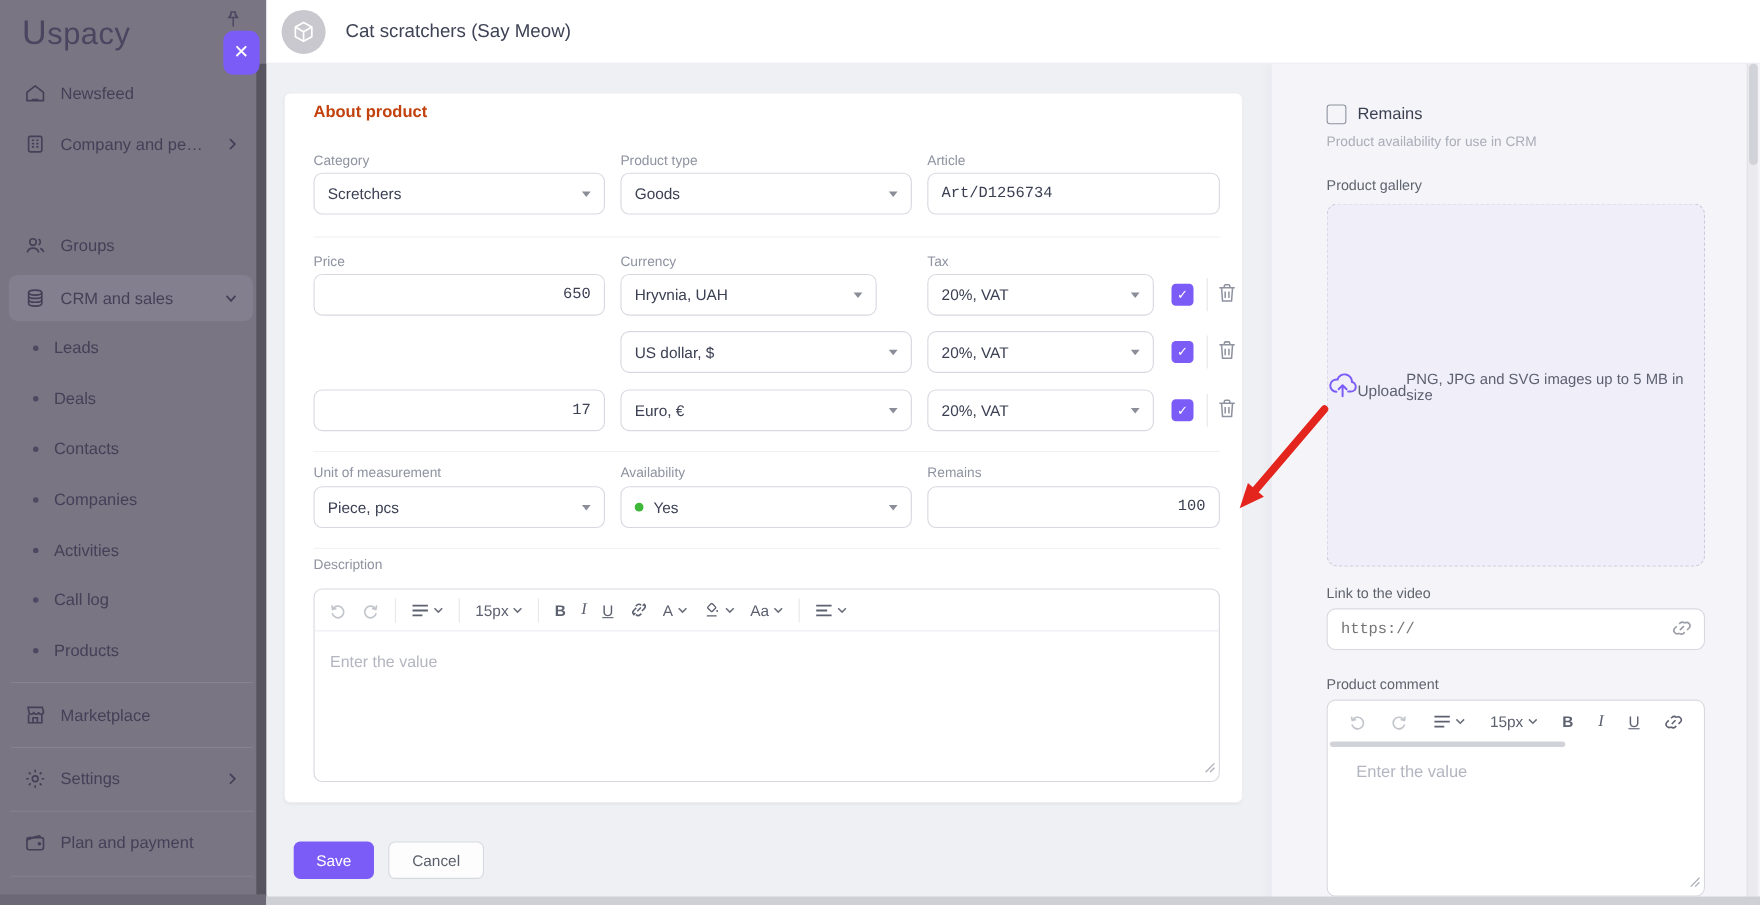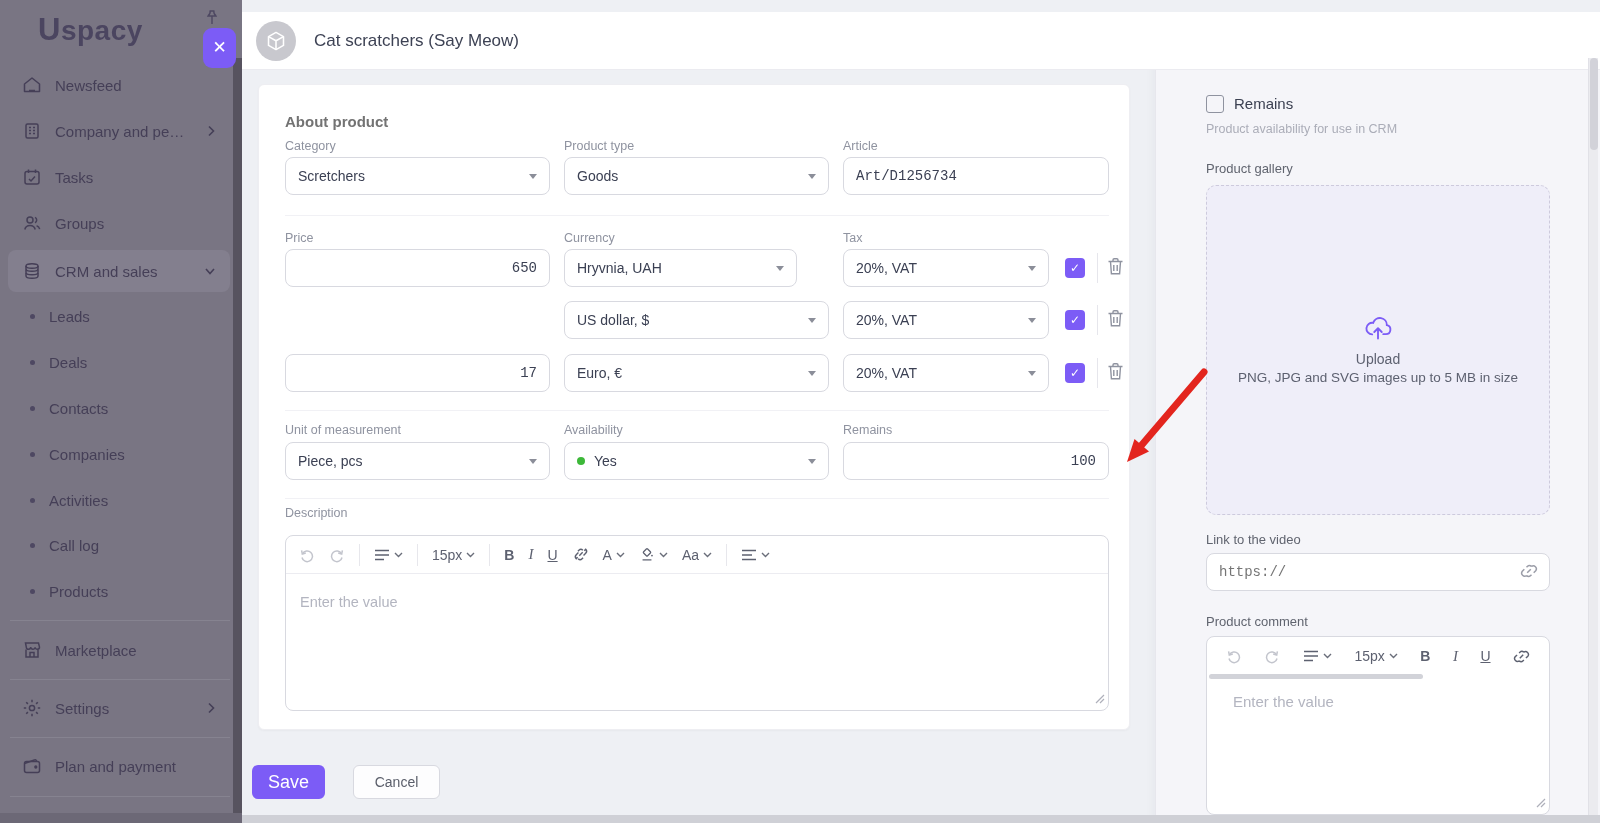--- a/index.html
+++ b/index.html
@@ -2,43 +2,43 @@
 <html><head>
 <meta charset="utf-8">
 <style>
   * { margin:0; padding:0; box-sizing:border-box; }
   body { font-family:"Liberation Sans","DejaVu Sans",sans-serif; background:#dfe1e6; }
   .stage { position:relative; width:1600px; height:823px; overflow:hidden; background:#eef0f4; }
 
   
   .sidebar { position:absolute; left:0; top:0; width:242px; height:823px; background:#797583; z-index:5; }
   .sb-edge { position:absolute; right:0; top:58px; bottom:0; width:9px; background:#57535f; }
-  .sb-logo { position:absolute; left:20px; top:12px; font-size:28px; font-weight:bold; color:#4b4560; letter-spacing:.5px;margin-left:18px; }
+  .sb-logo { position:absolute; left:20px; top:12px; font-size:28px; font-weight:normal; color:#4b4560; letter-spacing:.5px; }
   .sb-logo .logo-u { font-size:31px; }
   .sb-pin { position:absolute; left:204px; top:9px; }
   .sb-item { position:absolute; left:8px; right:12px; height:38px; display:flex; align-items:center; padding-left:14px; gap:13px; color:#453f57; font-size:15px; border-radius:8px; }
   .sb-item.active { background:#837f8e; }
   .sb-item svg { flex:0 0 auto; }
   .sb-chev { position:absolute; right:14px; }
   .sb-sub { position:absolute; left:8px; right:12px; height:36px; display:flex; align-items:center; padding-left:22px; gap:14px; color:#453f57; font-size:15px; }
   .sb-dot { width:5px; height:5px; border-radius:50%; background:#4e4862; }
   .sb-div { position:absolute; left:10px; width:220px; height:1px; background:#868390; }
   .sb-bottom { position:absolute; left:0; right:0; bottom:0; height:10px; background:#6c6876; }
 
   .close-btn { position:absolute; left:203px; top:28px; width:33px; height:40px; background:#8257f8; border:none; border-radius:9px; color:#fff; font-size:17px; line-height:40px; text-align:center; z-index:8; cursor:pointer; font-family:inherit; }
 
   
-  .header { position:absolute; left:242px; right:0; top:0; height:58px; background:#fff; border-bottom:1px solid #ebebf0; z-index:4;margin-top:12px; }
+  .header { position:absolute; left:242px; right:0; top:0; height:58px; background:#fff; border-bottom:1px solid #ebebf0; z-index:4; }
   .avatar { position:absolute; left:14px; top:9px; width:40px; height:40px; border-radius:50%; background:#c8c8ce; display:flex; align-items:center; justify-content:center; }
   .page-title { position:absolute; left:72px; top:0; line-height:58px; font-size:17px; color:#3d4254; }
 
   
   .content { position:absolute; left:242px; top:58px; width:913px; bottom:0; background:#eef0f4; }
   .card { position:absolute; left:258px; top:84px; width:872px; height:646px; background:#fff; border:1px solid #eeeef2; border-radius:6px; box-shadow:0 1px 2px rgba(40,40,60,.04); z-index:2; }
-  .sec-title { position:absolute; left:26px; top:28px; font-size:15px; font-weight:bold; color:#737373; }
+  .sec-title { position:absolute; left:26px; top:8px; font-size:15px; font-weight:bold; color:#c2410c; }
   .flabel { position:absolute; font-size:12.5px; color:#8f93a0; }
   .fdiv { position:absolute; left:26px; width:824px; height:1px; background:#f1f1f5; }
   .field { position:absolute; height:38px; background:#fff; border:1px solid #d8d9e0; border-radius:8px; font-size:14px; color:#3b4053; display:flex; align-items:center; padding:0 12px; }
   .select { justify-content:flex-start; padding-right:30px; cursor:pointer; }
   .caret { position:absolute; right:12px; top:16px; width:0; height:0; border-left:4.5px solid transparent; border-right:4.5px solid transparent; border-top:5px solid #8b8e99; }
   input.field { font-family:Liberation Mono, monospace; outline:none; display:block; }
   .num { text-align:right; }
   .pcheck { position:absolute; width:20px; height:20px; border-radius:4px; display:flex; align-items:center; justify-content:center; color:#fff; font-size:12px; cursor:pointer; }
   .vsep { position:absolute; width:1px; height:30px; background:#e6e6ec; }
   .trash { position:absolute; background:none; border:none; cursor:pointer; padding:0; }
@@ -51,30 +51,30 @@
   .tbtn { display:flex; align-items:center; gap:4px; background:none; border:none; color:#5d6170; font-size:14px; font-family:inherit; cursor:pointer; padding:2px 3px; }
   .tbtn.dis { color:#c3c5cd; }
   .tbtn .b { font-weight:bold; }
   .tbtn .i { font-style:italic; font-family:"Liberation Serif",serif; font-size:15px; }
   .tbtn .u { text-decoration:underline; }
   .ebody { position:relative; }
   .eplaceholder { position:absolute; font-size:14.5px; color:#b3b5c0; }
   .resize-h { position:absolute; right:3px; bottom:3px; }
   .hscroll { position:absolute; left:2px; height:5px; border-radius:3px; background:#d2d3d9; }
 
-  .save-btn { position:absolute; left:252px; top:765px; width:73px; height:34px; border:none; border-radius:6px; color:#fff; font-size:18px; font-family:inherit; cursor:pointer; z-index:3; }
+  .save-btn { position:absolute; left:267px; top:765px; width:73px; height:34px; border:none; border-radius:6px; color:#fff; font-size:14px; font-family:inherit; cursor:pointer; z-index:3; }
   .cancel-btn { position:absolute; left:353px; top:765px; width:87px; height:34px; background:#fdfdfe; border:1px solid #d8d9e0; border-radius:6px; color:#5a5e6a; font-size:14px; font-family:inherit; cursor:pointer; z-index:3; }
 
   
   .panel { position:absolute; left:1155px; right:0; top:58px; bottom:0; background:#f5f5f9; border-left:1px solid #e7e7ed; box-shadow:-3px 0 8px rgba(40,40,60,.03); }
   .acheck { position:absolute; left:50px; top:37px; width:18px; height:18px; border:1.5px solid #8f93a0; border-radius:3px; background:transparent; cursor:pointer; }
   .alabel { position:absolute; left:78px; top:37px; font-size:15px; color:#3c4152; }
   .acaption { position:absolute; left:50px; top:64px; font-size:12.5px; color:#abadb8; }
   .plabel { position:absolute; left:50px; font-size:13px; color:#60646f; }
-  .upload-box { position:absolute; left:50px; top:127px; width:344px; height:330px; background:#efeef9; border:1.5px dashed #cdcadd; border-radius:10px; display:flex; flex-direction:column; align-items:center; justify-content:center; text-align:center; cursor:pointer; }
+  .upload-box { position:absolute; left:50px; top:127px; width:344px; height:330px; background:#efeef9; border:1.5px dashed #cdcadd; border-radius:10px; display:flex; flex-direction:row; align-items:center; justify-content:center; text-align:left; cursor:pointer; }
   .upload-title { font-size:14px; color:#5d6170; margin-top:10px; }
   .upload-hint { font-size:13.5px; color:#5d6170; margin-top:3px; }
   .video-input { position:absolute; left:50px; top:495px; width:344px; }
   .video-input .linkic { position:absolute; right:12px; top:9px; }
   .comment-editor { left:50px; top:578px; width:344px; height:179px; position:absolute; background:#fff; border:1px solid #d8d9e0; border-radius:8px; }
   .comment-editor .toolbar { justify-content:space-between; padding:0 16px; border-bottom:none; }
 
   
   .v-scroll { position:absolute; left:1588px; top:58px; bottom:0; width:10px; background:#ebebef; border-left:1px solid #e1e1e7; z-index:6; }
   .v-thumb { position:absolute; left:1px; top:0; width:8px; height:92px; border-radius:4px; background:#d2d2d9; }
@@ -108,27 +108,20 @@
       <svg width="20" height="20" viewBox="0 0 20 20" fill="none" stroke="#453f57" stroke-width="1.5">
           <rect x="4" y="3" width="12" height="14" rx="1.5"></rect>
           <path d="M7 6.5h2M11 6.5h2M7 9.5h2M11 9.5h2M7 12.5h2M11 12.5h2"></path>
         </svg>
       <span>Company and pe…</span>
       <svg class="sb-chev" width="10" height="14" viewBox="0 0 10 14" fill="none" stroke="#453f57" stroke-width="1.6">
           <path d="M3 2.5 7.5 7 3 11.5"></path>
         </svg>
     </div>
 
-    <div class="sb-item" style="top:158px">
-      <svg width="20" height="20" viewBox="0 0 20 20" fill="none" stroke="#453f57" stroke-width="1.5">
-          <rect x="3" y="4.5" width="14" height="12.5" rx="2"></rect>
-          <path d="M6.5 2.5v3.5M13.5 2.5v3.5M7 12l2 2 4-4.5"></path>
-        </svg>
-      <span>Tasks</span>
-    </div>
 
     <div class="sb-item" style="top:204px">
       <svg width="20" height="20" viewBox="0 0 20 20" fill="none" stroke="#453f57" stroke-width="1.5">
           <circle cx="8" cy="7" r="3"></circle>
           <path d="M2.8 16.5c.6-2.6 2.7-4 5.2-4s4.6 1.4 5.2 4"></path>
           <path d="M13 4.3a3 3 0 0 1 0 5.4M14.6 12.8c1.6.5 2.7 1.7 3.1 3.4"></path>
         </svg>
       <span>Groups</span>
     </div>
 

